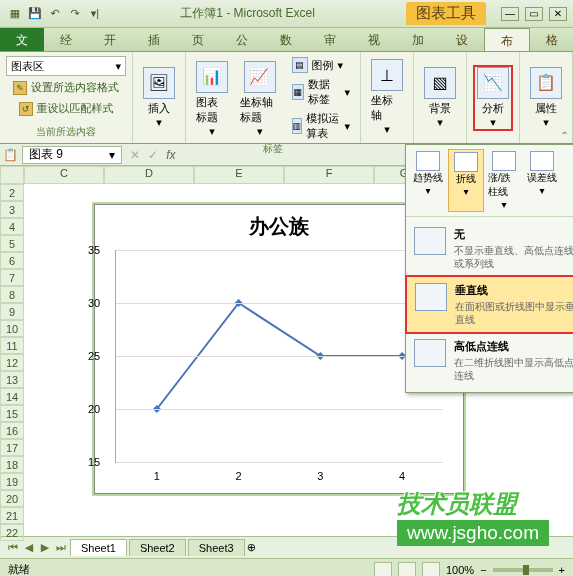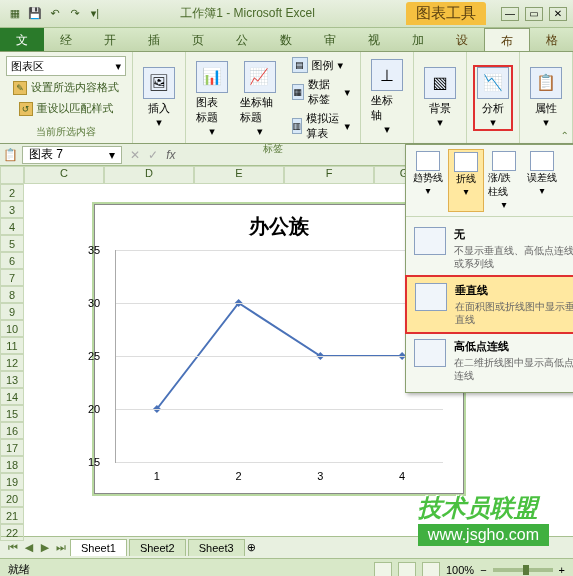--- a/index.html
+++ b/index.html
@@ -78,21 +78,21 @@
 .sheet-tab-nav span { width: 14px; text-align: center; color: #5a7a3a; }
 .sheet-tab { padding: 2px 10px; background: #fff; border: 1px solid #a8c090; border-bottom: none; }
 .sheet-tab.inactive { background: #d8e8c8; }
 
 .statusbar { height: 22px; background: #d8e8c8; border-top: 1px solid #a8c090; display: flex; align-items: center; font-size: 11px; padding: 0 8px; justify-content: space-between; }
 .zoom-ctrls { display: flex; align-items: center; gap: 6px; }
 .view-btn { width: 18px; height: 16px; border: 1px solid #a8c090; background: #f0f5e8; }
 
 .watermark { position: absolute; right: 24px; bottom: 30px; text-align: left; z-index: 20; }
 .watermark .wm-text { font-size: 24px; font-weight: bold; color: #4ac040; text-shadow: 1px 1px 0 #fff, -1px -1px 0 #fff; font-style: italic; }
-.watermark .wm-url { background: #40b040; color: #fff; font-size: 16px; padding: 2px 10px; display: inline-block; }
+.watermark .wm-url { background: #40b040; color: #fff; font-size: 19px; padding: 2px 10px; display: inline-block; }
 </style>
 </head>
 <body>
 
 <div class="titlebar">
   <div class="qat">
     <span class="qat-btn">▦</span>
     <span class="qat-btn">💾</span>
     <span class="qat-btn">↶</span>
     <span class="qat-btn">↷</span>
@@ -212,21 +212,21 @@
         <div>▾</div>
       </div>
     </div>
   </div>
   <span class="ribbon-collapse">⌃</span>
 </div>
 
 <div class="namebox-row">
   <div class="namebox-icon">📋</div>
   <div class="namebox">
-    <span>图表 7</span>
+    <span>图表 9</span>
     <span>▾</span>
   </div>
   <div class="fx-area">
     <span style="color:#aaa">✕</span>
     <span style="color:#aaa">✓</span>
     <span class="fx-label">fx</span>
   </div>
 </div>
 
 <div class="sheet-area">

